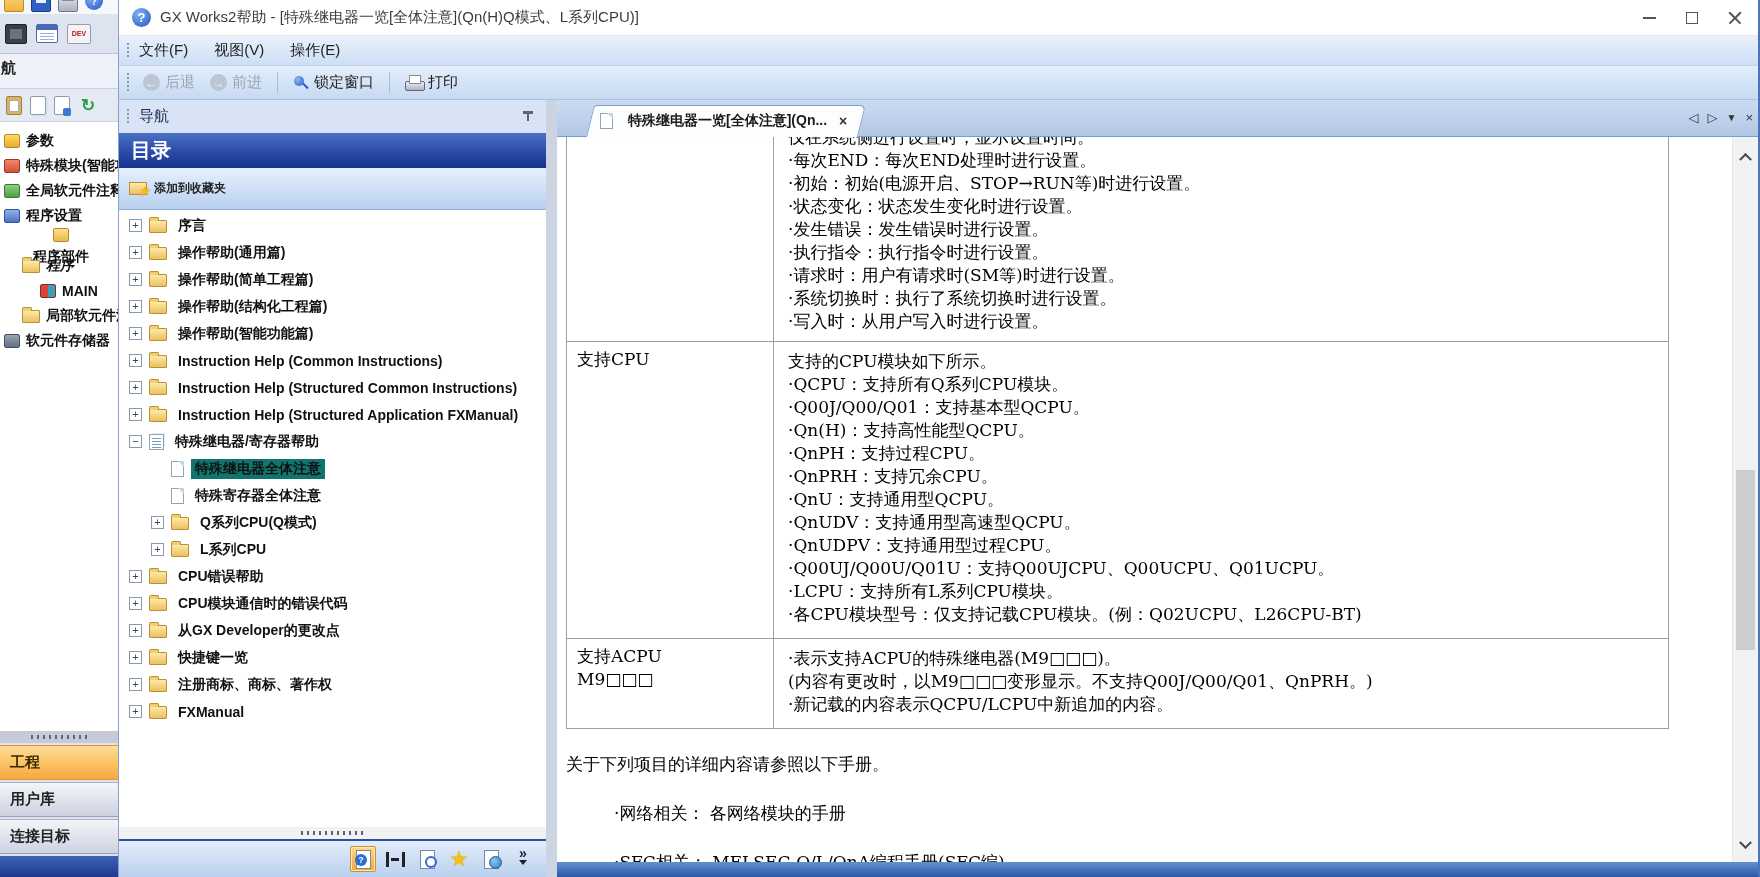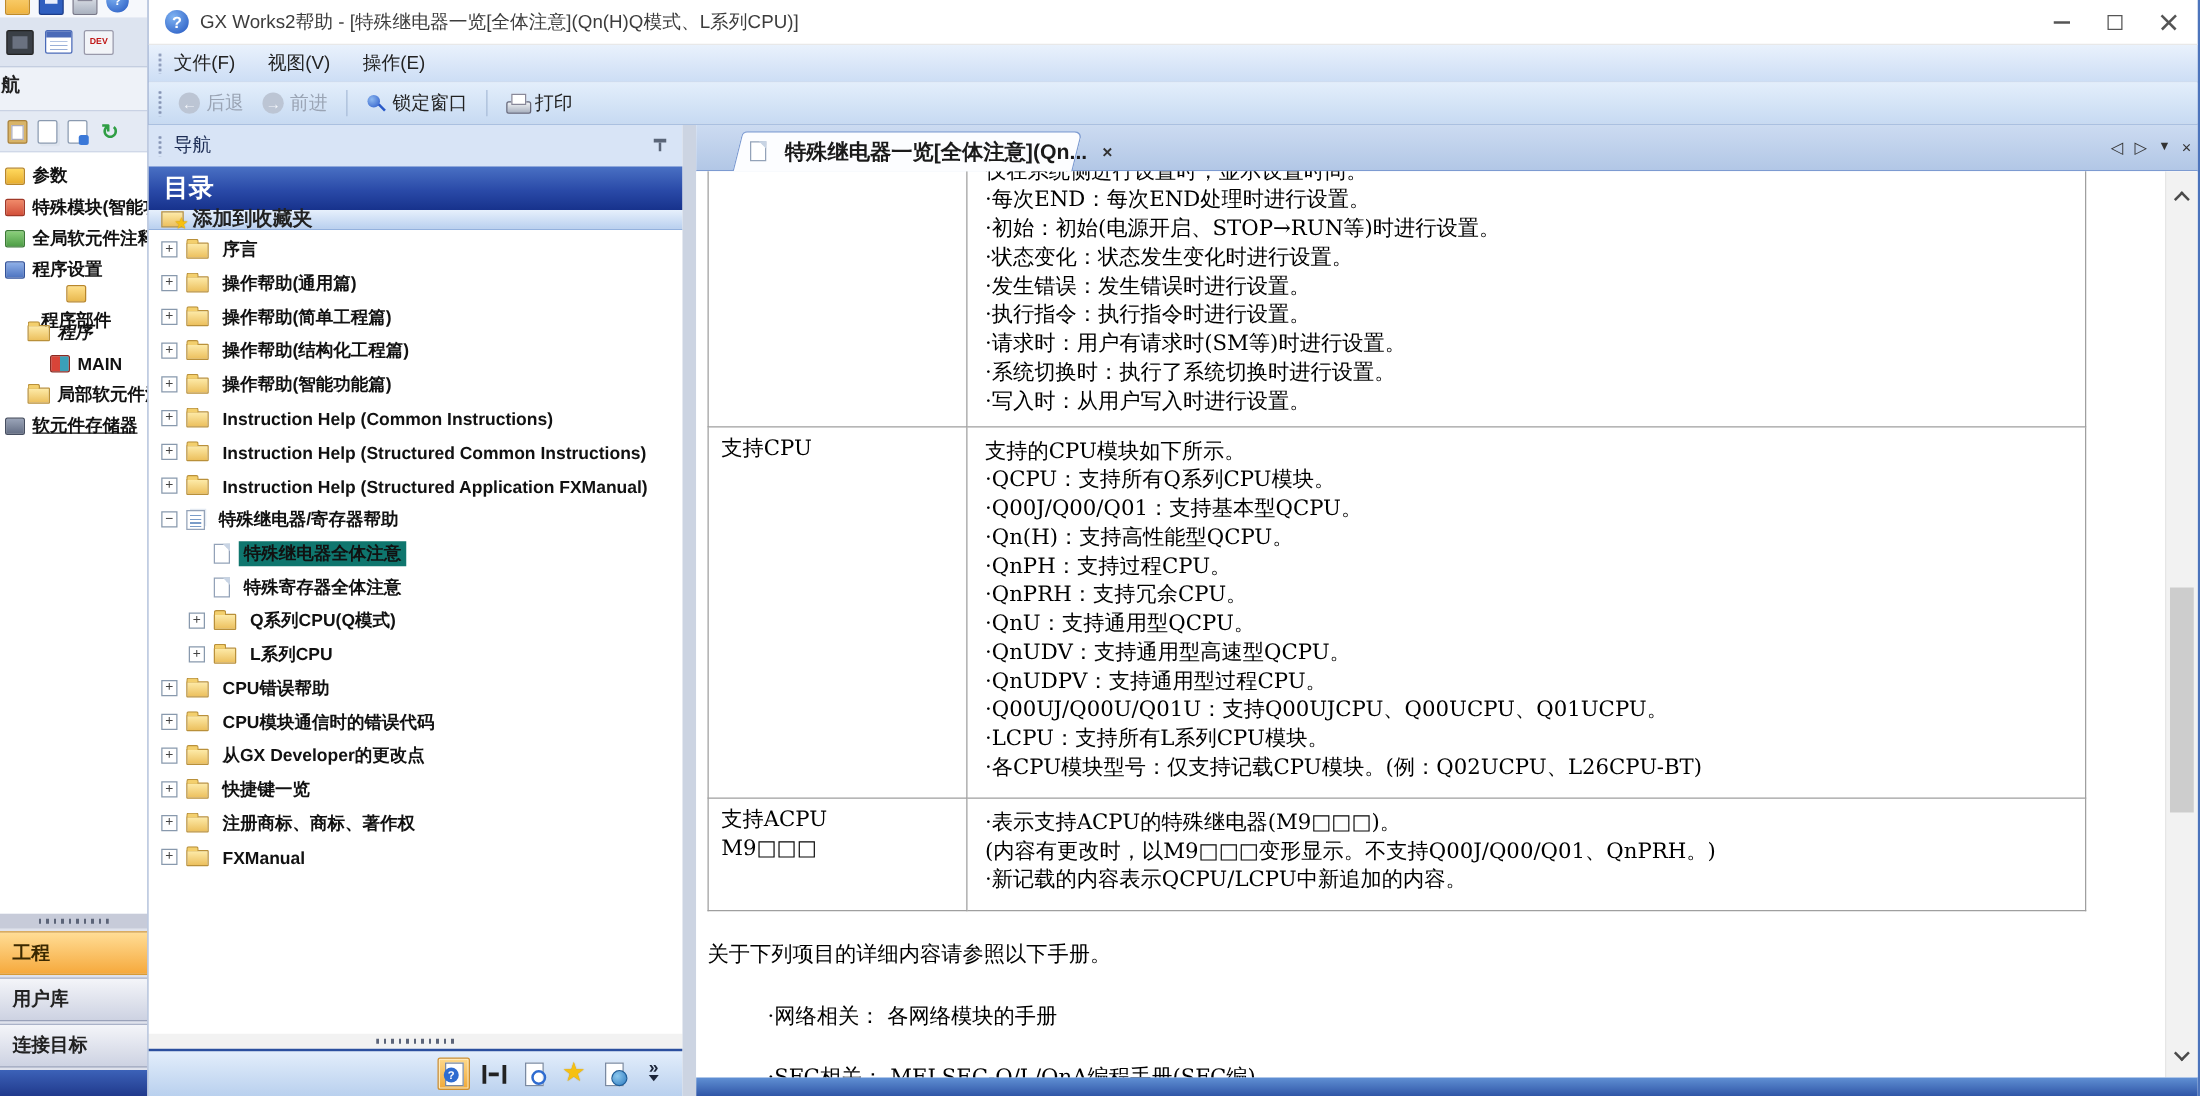--- a/index.html
+++ b/index.html
@@ -82,21 +82,21 @@
   .printer-ic::after{content:"";position:absolute;left:4px;top:0;width:10px;height:7px;background:#fff;border:1px solid #889}
 
   
   .nav-panel{position:absolute;top:100px;left:0;width:427px;bottom:0;display:flex;flex-direction:column;background:#fff}
   .nav-header{height:33px;background:#d8e4f6;display:flex;align-items:center;padding-left:20px;font-size:15px;color:#1c2c54;position:relative;flex:none}
   .nav-header .grip{top:8px;bottom:8px}
   .pin2{position:absolute;right:12px;top:10px;width:12px;height:12px}
   .pin2::before{content:"";position:absolute;left:1px;top:1px;width:10px;height:3px;background:#5a6578}
   .pin2::after{content:"";position:absolute;left:5px;top:4px;width:2px;height:7px;background:#5a6578}
   .toc-header{height:35px;background:linear-gradient(#4a71c4,#2a4aa8 55%,#17328c);color:#fff;font-size:20px;font-weight:bold;display:flex;align-items:center;padding-left:12px;flex:none}
-  .fav-row{height:16px;background:linear-gradient(#e7f0fc,#b9d0ef);border-bottom:1px solid #93b1dd;display:flex;align-items:center;gap:7px;padding-left:10px;font-size:16px;font-weight:bold;color:#222;flex:none}
+  .fav-row{height:42px;background:linear-gradient(#e7f0fc,#b9d0ef);border-bottom:1px solid #93b1dd;display:flex;align-items:center;gap:7px;padding-left:10px;font-size:12px;font-weight:bold;color:#222;flex:none}
   .favic{width:18px;height:13px;background:linear-gradient(#fdeaa8,#ecc05e);border:1px solid #b9903a;position:relative;flex:none}
   .favic::after{content:"★";position:absolute;right:-4px;bottom:-4px;color:#f6c012;font-size:11px;text-shadow:0 0 1px #b8860b}
   .nav-tree{flex:1;background:#fff;padding-top:2px;overflow:hidden}
   .ntree-row{height:27px;display:flex;align-items:center;white-space:nowrap;font-size:14px;font-weight:bold;color:#111}
   .expander{width:13px;height:13px;border:1px solid #8899ad;background:#fff;font-size:11px;line-height:11px;text-align:center;color:#444;flex:none;margin-right:7px;font-weight:normal}
   .exp-spacer{width:20px;flex:none}
   .nic{flex:none;margin-right:7px}
   .ni-page{width:13px;height:16px;background:#fff;border:1px solid #93a2b8;position:relative}
   .ni-page::before{content:"";position:absolute;right:-1px;top:-1px;border:3px solid;border-color:#c8d4e4 #c8d4e4 transparent transparent}
   .ni-book{width:15px;height:16px;background:#fff;border:1px solid #93a2b8;position:relative;box-shadow:2px -2px 0 -1px #e4eaf2}
@@ -118,21 +118,21 @@
   .overflow-chevron-icon{flex-direction:column;font-weight:bold;font-size:14px;color:#1a2438;line-height:9px}
   .overflow-chevron-icon::after{content:"";border:4px solid transparent;border-top:5px solid #1a2438;margin-top:2px}
 
   
   .v-split{position:absolute;top:100px;left:427px;width:11px;bottom:0;background:#ccd4e2}
   .content-pane{position:absolute;top:100px;left:438px;right:0;bottom:0}
   .tabbar{position:relative;height:37px;background:linear-gradient(#ccdbf1,#b2c7e6);border-bottom:1px solid #7d9bd1}
   .tab{position:absolute;left:29px;bottom:-1px;width:272px;height:32px;z-index:3}
   .tab-bg{position:absolute;inset:0;background:#fcfdff;border:1px solid #7d9bd1;border-bottom:none;border-radius:4px 6px 0 0;transform:skewX(-14deg);transform-origin:100% 100%}
   .tab-inner{position:relative;display:flex;align-items:center;gap:8px;height:100%;padding:0 10px 0 14px}
-  .tab-label{font-size:17px;font-weight:bold;color:#1a1a1a;white-space:nowrap}
+  .tab-label{font-size:14px;font-weight:bold;color:#1a1a1a;white-space:nowrap}
   .tab-close{font-size:14px;font-weight:bold;color:#333;margin-left:4px}
   .tabnav{position:absolute;right:5px;top:10px;display:flex;gap:9px;align-items:center;font-size:13px;color:#333;z-index:4}
   .tabnav span{line-height:16px}
   .tab-list-icon{font-size:10px}
   .doc-area{position:absolute;top:37px;left:0;right:0;bottom:15px;background:#fff;overflow:hidden;font-family:"DejaVu Serif","Liberation Serif",serif}
   .doc-scroll{position:absolute;left:0;top:0;right:26px;bottom:0;overflow:hidden}
   .doc-table{margin:-12px 0 0 9px;width:1103px;border-collapse:collapse;table-layout:fixed}
   .doc-table td{border:1px solid #9f9f9f;vertical-align:top;font-size:17px;line-height:23px;color:#000}
   .cell-label{width:207px;padding:6px 6px 0 10px}
   .cell-content{padding:8px 8px 12px 14px}
@@ -198,21 +198,21 @@
         <span class="alabel">程序</span>
       </div>
       <div class="atree-row" style="padding-left: 40px;">
         <span class="aic ai-main-program"></span>
         <span class="alabel">MAIN</span>
       </div>
       <div class="atree-row" style="padding-left: 22px;">
         <span class="ai-folder"></span>
         <span class="alabel">局部软元件注</span>
       </div>
-      <div class="atree-row" style="padding-left: 4px; text-decoration: underline;">
+      <div class="atree-row" style="padding-left: 4px;">
         <span class="aic ai-device-memory"></span>
         <span class="alabel">软元件存储器</span>
       </div>
     </div>
   <div class="app-dots"></div>
   <div class="app-buttons">
       <div class="pbtn active">工程</div>
       <div class="pbtn">用户库</div>
       <div class="pbtn">连接目标</div>
     </div>

